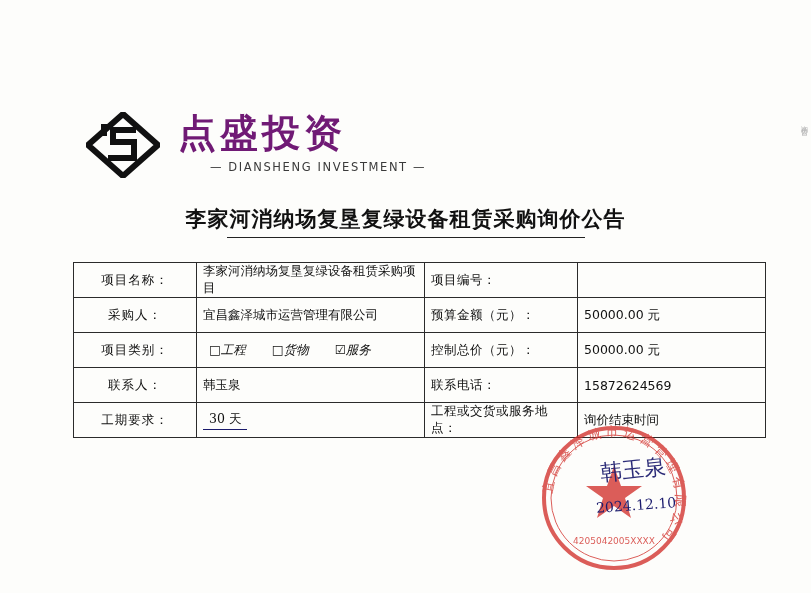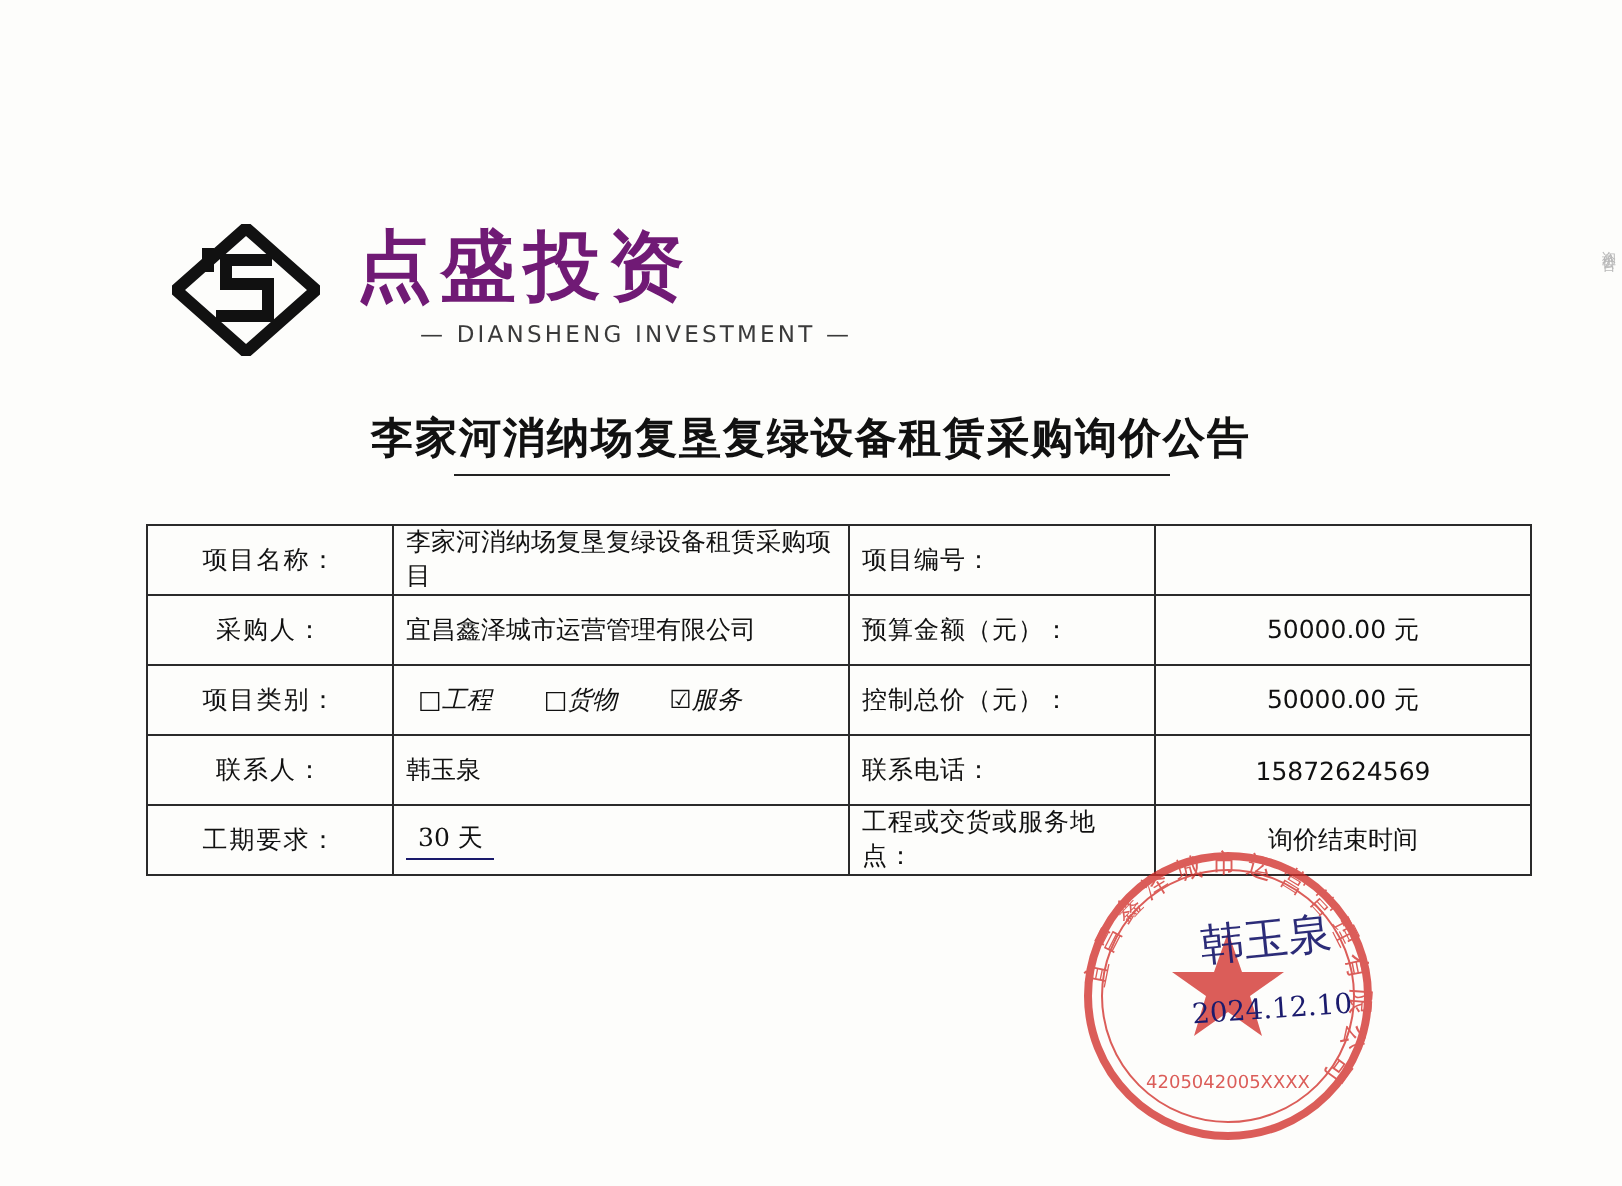--- a/index.html
+++ b/index.html
@@ -101,21 +101,21 @@
     text-align: left;
     width: 215px;
     margin-top: 19px;
   }
   td.lbl2 {
     text-align: left;
     width: 140px;
     letter-spacing: 0.5px;
   }
   td.val2 {
-    text-align: center;
+    text-align: left;
     width: 175px;
   }
   .checks {
     display: flex;
     justify-content: flex-start;
     gap: 26px;
     padding-left: 6px;
     font-size: 12.5px;
   }
   .chk { white-space: nowrap; font-style: italic; }

